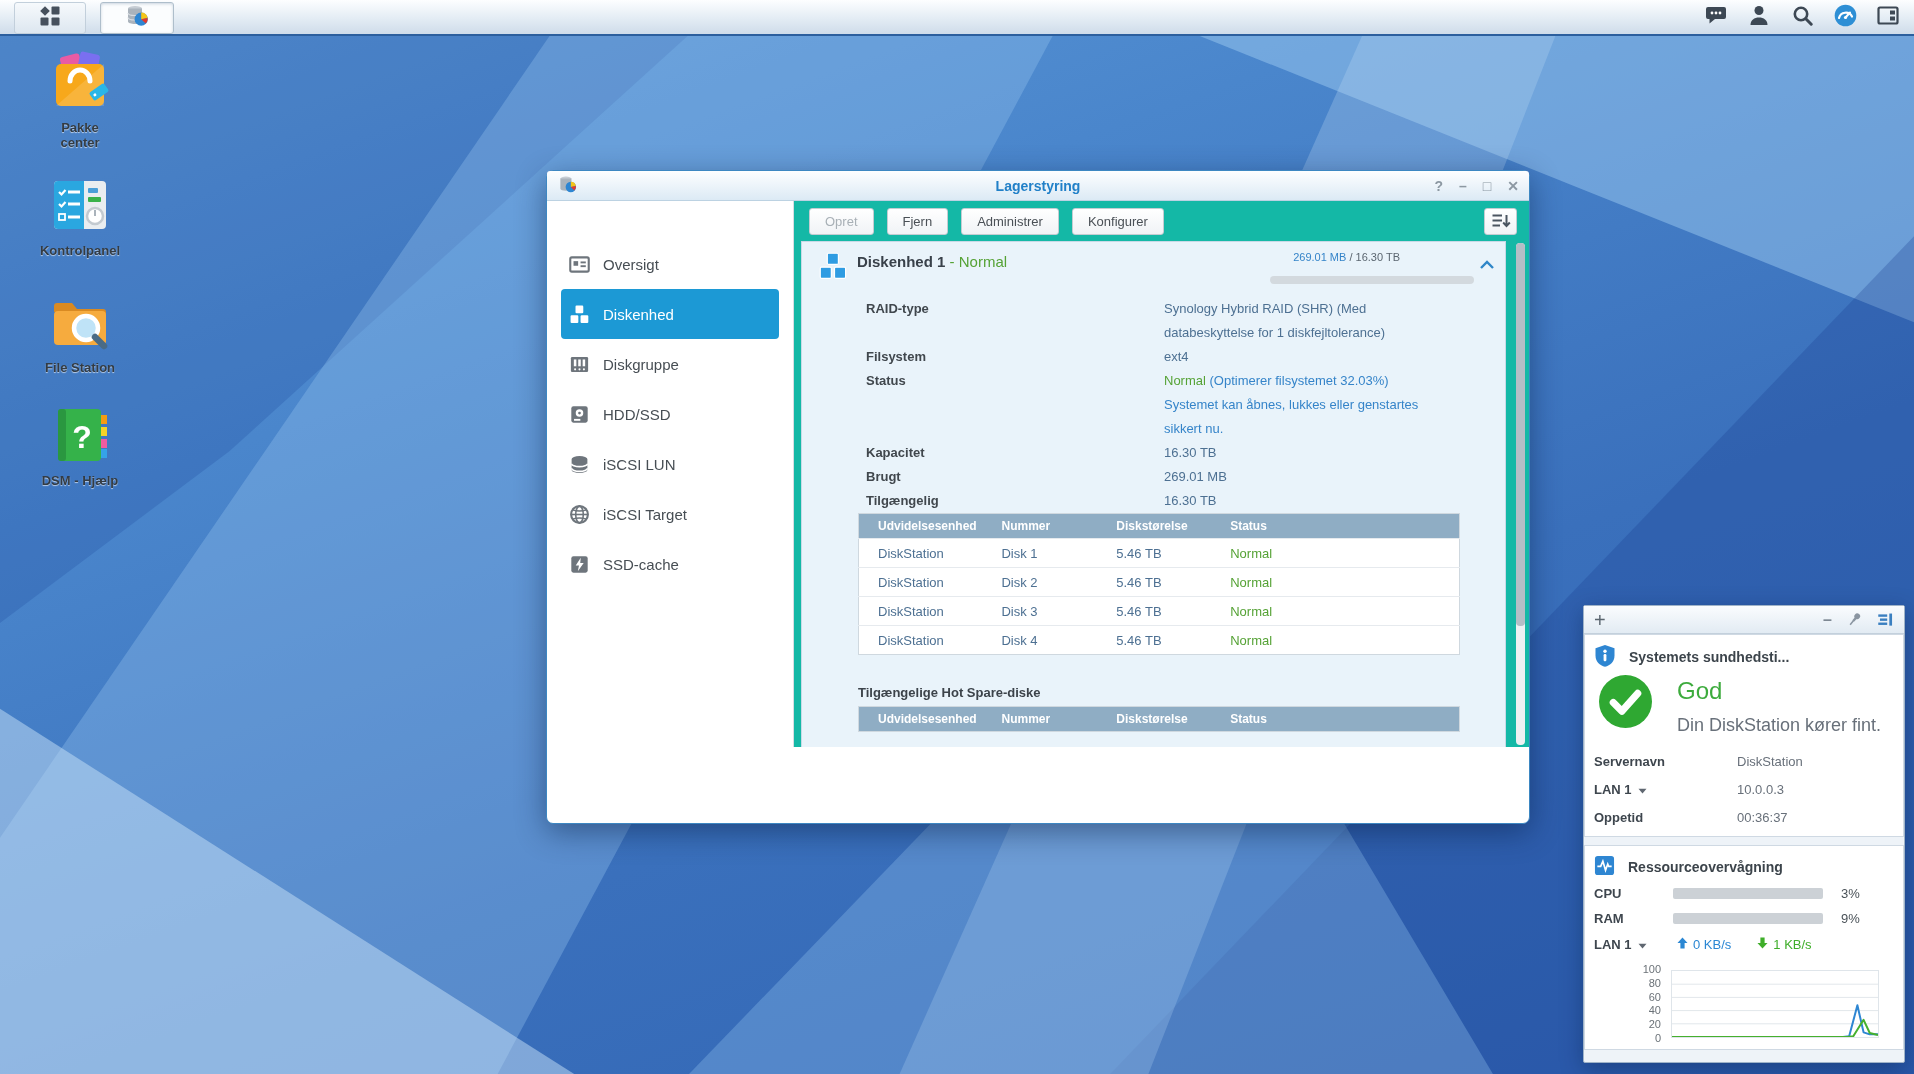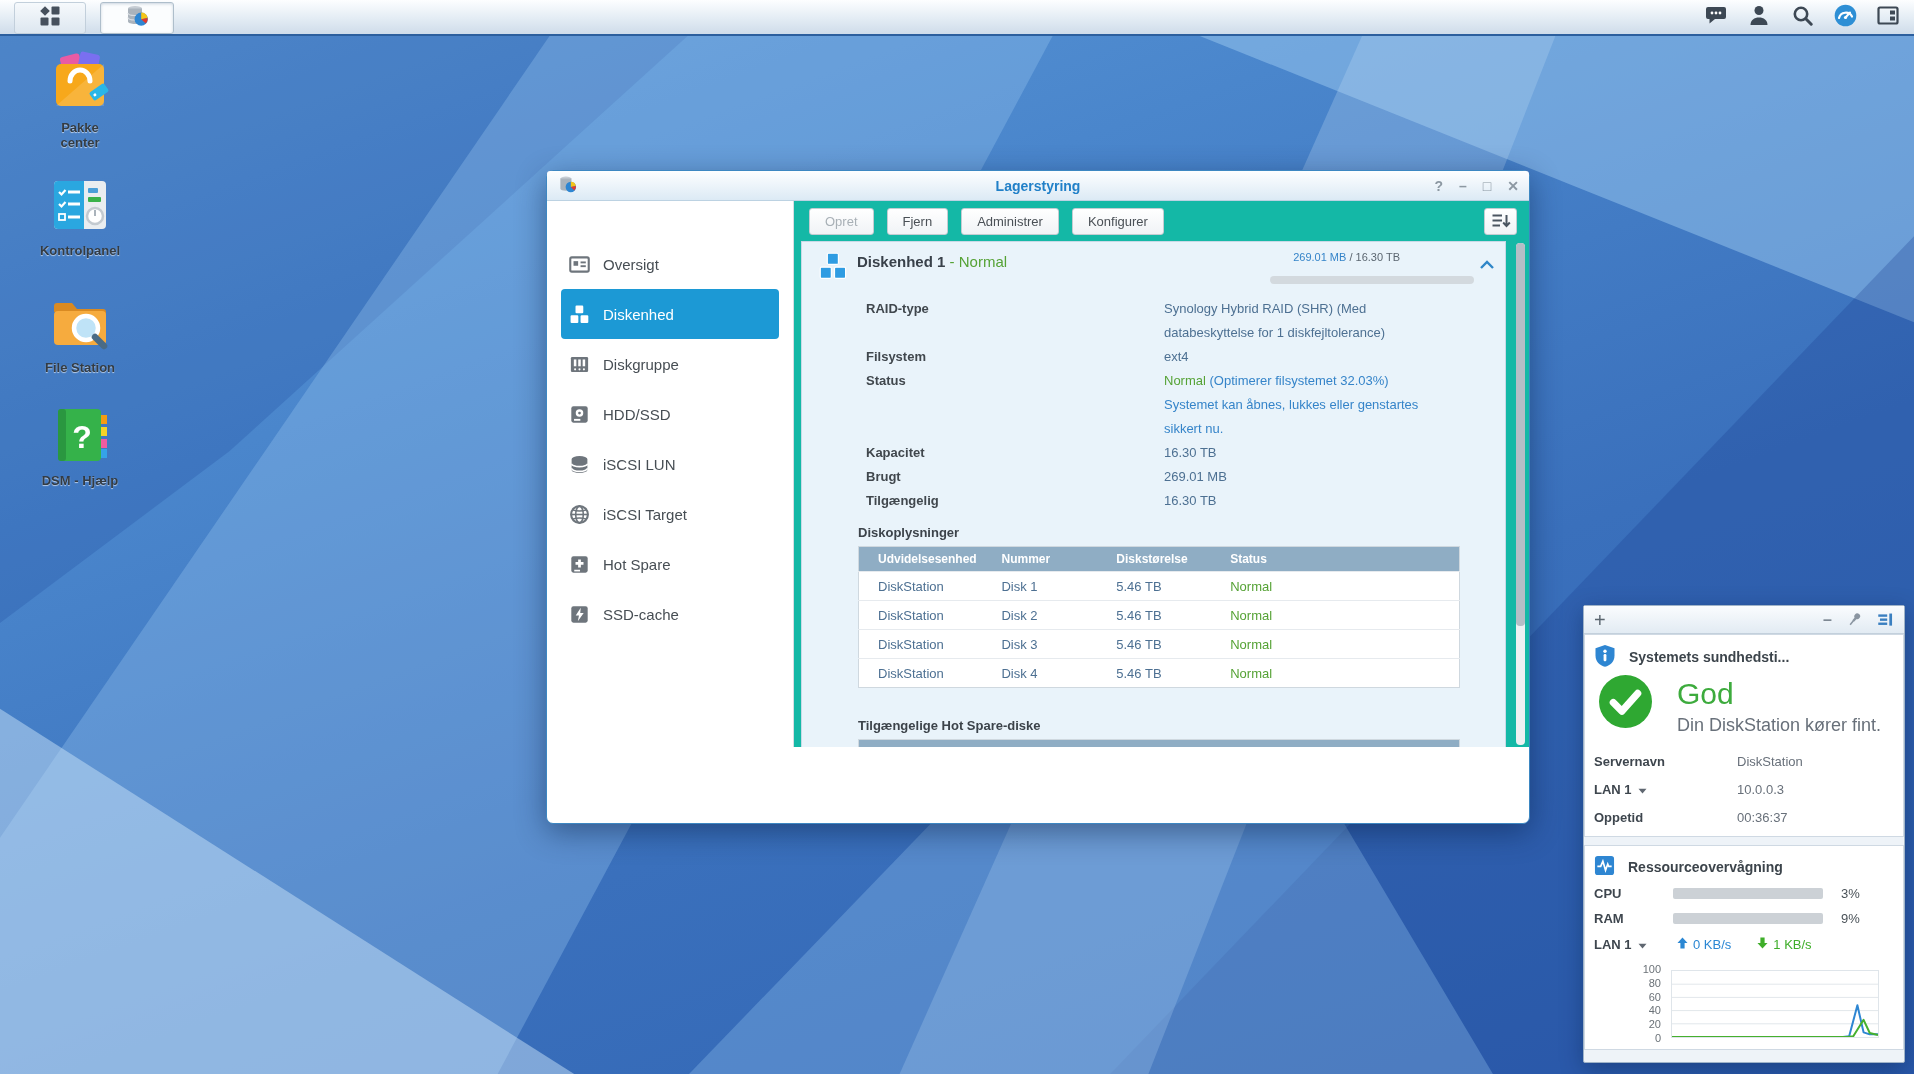--- a/index.html
+++ b/index.html
@@ -108,21 +108,21 @@
   .w-hspace { flex:1; }
   .w-hbtn { margin-left:14px; cursor:pointer; display:flex; align-items:center; }
   .w-min { color:#7d8893; font-size:16px; font-weight:700; line-height:1; }
 
   .w-sect { position:relative; background:#fff; border:1px solid #cfd9e3; }
   .w-s1 { height:203px; }
   .w-s2 { height:205px; margin-top:8px; }
   .w-title-row { display:flex; align-items:center; gap:13px; padding:9px 0 0 9px; }
   .w-title { font-size:14px; font-weight:700; color:#3c444b; }
   .w-check { position:absolute; left:14px; top:40px; }
-  .w-god { position:absolute; left:92px; top:42px; font-size:30px; color:#3dab3d; }
+  .w-god { position:absolute; left:92px; top:42px; font-size:24px; color:#3dab3d; }
   .w-desc { position:absolute; left:92px; top:80px; font-size:18px; color:#68707a; }
   .w-row { position:absolute; left:9px; right:9px; height:28px; display:flex; align-items:center; }
   .w-lbl { width:143px; font-weight:700; color:#3e464e; display:flex; align-items:center; gap:6px; }
   .w-val { color:#68707a; }
   .caret { display:inline-block; }
 
   .r-row { position:absolute; left:9px; right:9px; display:flex; align-items:center; }
   .r-lbl { width:79px; font-weight:700; color:#3e464e; display:flex; align-items:center; gap:6px; }
   .bar { width:150px; height:11px; background:#ccd1d6; border-radius:2px; overflow:hidden; }
   .bar-fill { height:100%; background:#2f94e0; }
@@ -366,30 +366,20 @@
         <div class="side-item">
           <span class="ic">
             <svg width="21" height="21" viewBox="0 0 20 20" fill="none" stroke="#6e757c">
               <circle cx="10" cy="10" r="8" stroke-width="2"></circle>
               <ellipse cx="10" cy="10" rx="3.6" ry="8" stroke-width="1.5"></ellipse>
               <line x1="2" y1="10" x2="18" y2="10" stroke-width="1.5"></line>
               <path d="M3.4 5.5 a11 5 0 0 0 13.2 0 M3.4 14.5 a11 5 0 0 1 13.2 0" stroke-width="1.3"></path>
             </svg>
           </span>
           <span>iSCSI Target</span>
-        </div>
-        <div class="side-item">
-          <span class="ic">
-            <svg width="21" height="21" viewBox="0 0 20 20">
-              <rect x="2.2" y="2.2" width="15.6" height="15.6" rx="2" fill="#6e757c"></rect>
-              <path d="M10 5.2 v7.6 M6.2 9 h7.6" stroke="#fff" stroke-width="2.6"></path>
-              <rect x="5" y="15" width="5.5" height="1.6" fill="#fff"></rect>
-            </svg>
-          </span>
-          <span>Hot Spare</span>
         </div>
         <div class="side-item">
           <span class="ic">
             <svg width="21" height="21" viewBox="0 0 20 20">
               <rect x="2.2" y="2.2" width="15.6" height="15.6" rx="2" fill="#6e757c"></rect>
               <path d="M11.2 3.6 L6.4 11 h3.1 L8.4 16.4 l5.6 -7.8 h-3.3 z" fill="#fff"></path>
             </svg>
           </span>
           <span>SSD-cache</span>
         </div>
@@ -467,21 +457,20 @@
               <div class="prow">
                 <span class="plabel">Brugt</span>
                 <span class="pval">269.01 MB</span>
               </div>
               <div class="prow">
                 <span class="plabel">Tilgængelig</span>
                 <span class="pval">16.30 TB</span>
               </div>
             </div>
 
-            <div class="sect-title">Diskoplysninger</div>
             <table class="dtable">
               <thead>
                 <tr>
                   <th class="c1">Udvidelsesenhed</th>
                   <th class="c2">Nummer</th>
                   <th class="c3">Diskstørelse</th>
                   <th class="c4">Status</th>
                 </tr>
               </thead>
               <tbody>

